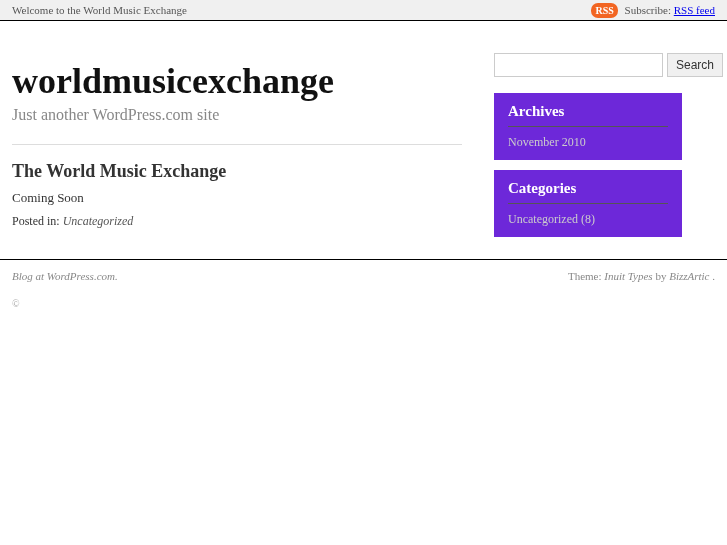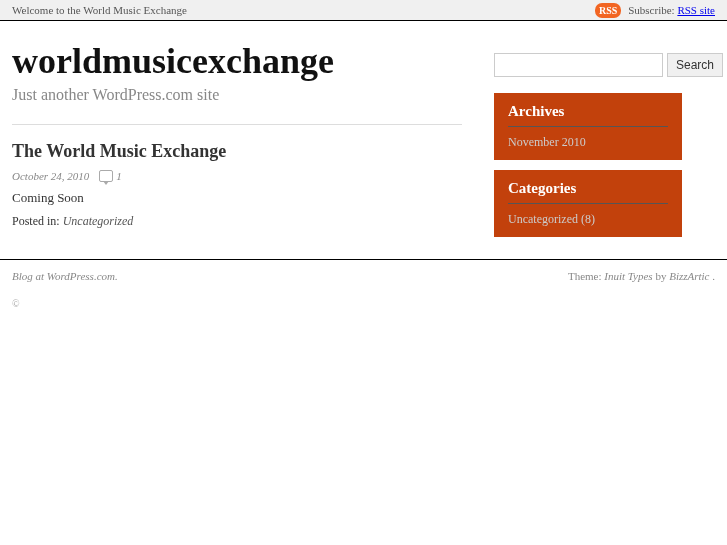--- a/index.html
+++ b/index.html
@@ -148,21 +148,21 @@
     .search-button {
       background: #f0f0f0;
       border: 1px solid #ccc;
       padding: 4px 8px;
       font-size: 12px;
       cursor: pointer;
       color: #333;
     }
 
     .widget-box {
-      background: #c2410c;
+      background: #6d28d9;
       color: #fff;
       padding: 10px 14px;
       margin-bottom: 2px;
     }
 
     .widget-title {
       font-size: 15px;
       font-weight: bold;
       color: #fff;
       margin-bottom: 6px;
@@ -208,43 +208,36 @@
     }
   </style>
 </head>
 <body>
 
 <div id="top-bar">
   <span>Welcome to the World Music Exchange</span>
   <span>
     <span class="rss-badge">RSS</span>
     <span>Subscribe:</span>
-    <a href="#">RSS site</a>
+    <a href="#">RSS feed</a>
   </span>
 </div>
 
 <div id="wrapper">
 
   <div id="main">
     <h1 id="site-title">worldmusicexchange</h1>
     <p id="site-tagline">Just another WordPress.com site</p>
 
     <hr class="divider">
 
     <div>
       <h2 class="post-title">
         <a href="#" style="color:#333;text-decoration:none;">The World Music Exchange</a>
       </h2>
-      <div class="post-meta">
-        <span>October 24, 2010</span>
-        <span class="comment-icon">
-          <span class="comment-bubble"></span>
-          <span>1</span>
-        </span>
-      </div>
       <p class="post-excerpt">Coming Soon</p>
       <p class="post-category">
         <span>Posted in:</span>
         <a href="#">Uncategorized</a>
       </p>
     </div>
   </div>
 
   <div id="sidebar">
 

